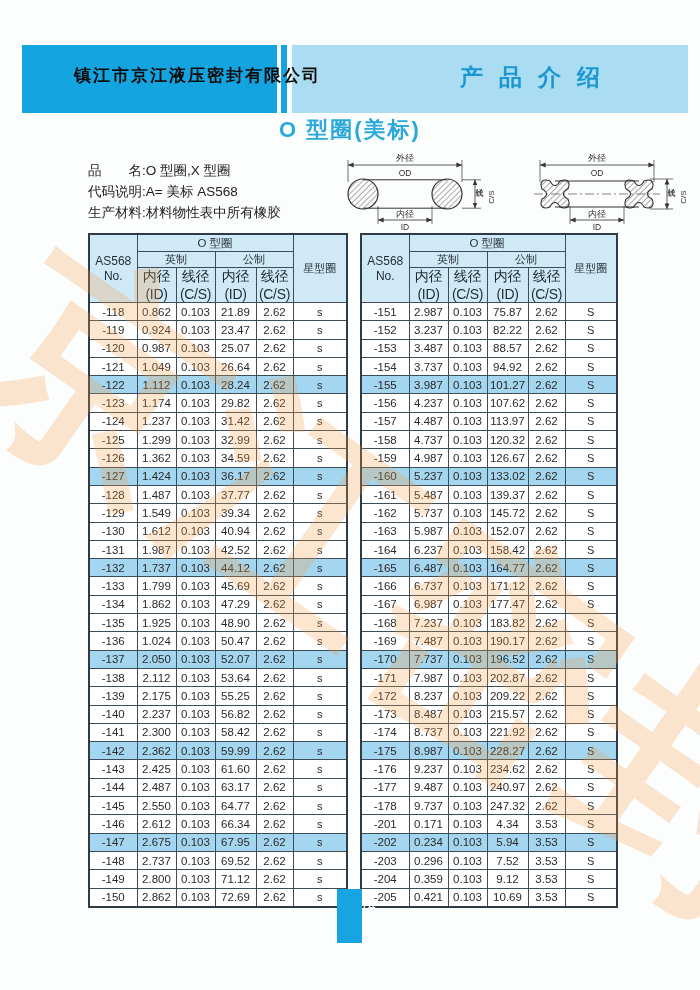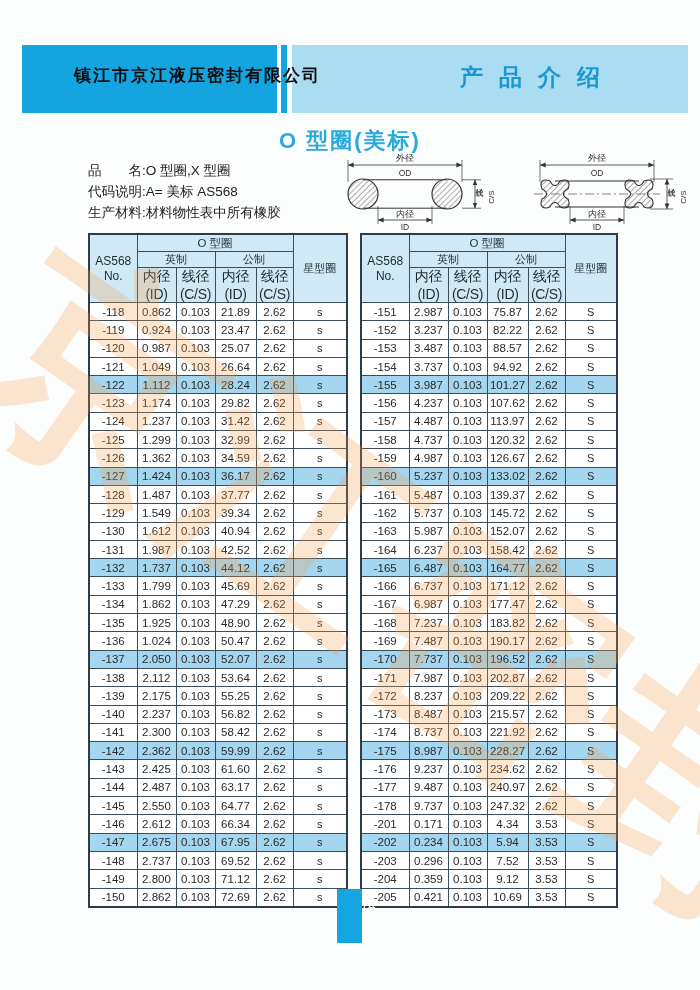--- a/index.html
+++ b/index.html
@@ -15,21 +15,21 @@
     position:absolute;left:74px;top:64px;z-index:3;
     font-family:"Liberation Serif",serif;font-weight:bold;
     font-size:17px;color:#0d0d0d;letter-spacing:2px;white-space:nowrap;
   }
   .section-title{
     position:absolute;left:460px;top:62px;z-index:3;
     font-family:"Liberation Serif",serif;font-weight:bold;
     font-size:23px;color:#1a96d0;letter-spacing:16px;white-space:nowrap;
   }
   .page-title{
-    position:absolute;left:0;top:126px;width:700px;text-align:center;
+    position:absolute;left:0;top:115px;width:700px;text-align:center;
     font-size:22px;font-weight:bold;color:#2ba9da;letter-spacing:2px;
   }
   
   .info{position:absolute;left:88px;top:160px;font-size:13.5px;color:#222;line-height:21px;}
   
   .diagram{position:absolute;left:342px;top:150px;}
   .diagram text{font-family:"Liberation Sans",sans-serif;fill:#333;}
   
   table.spec{
     position:absolute;top:233px;border-collapse:collapse;table-layout:fixed;

